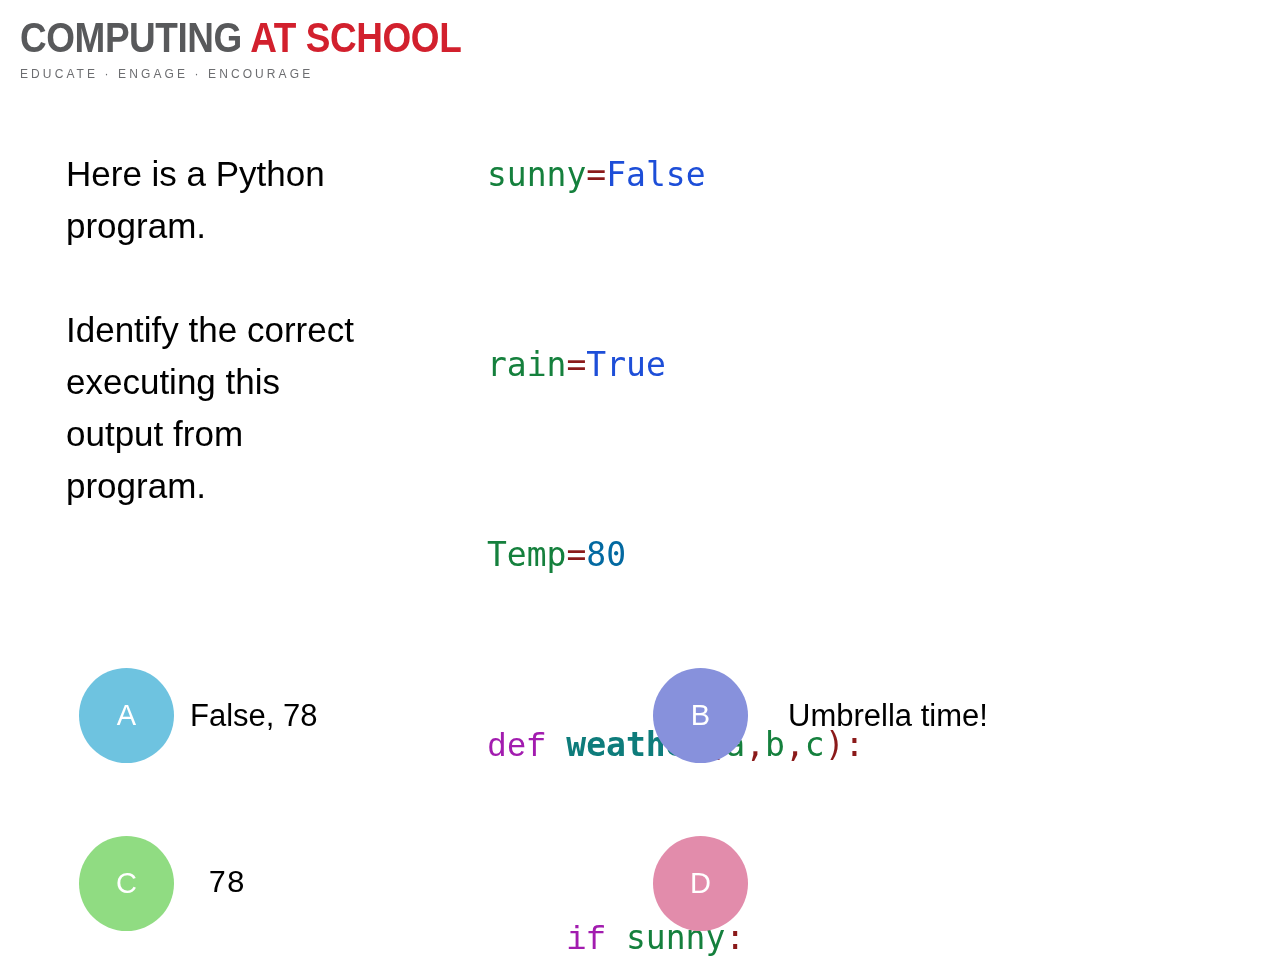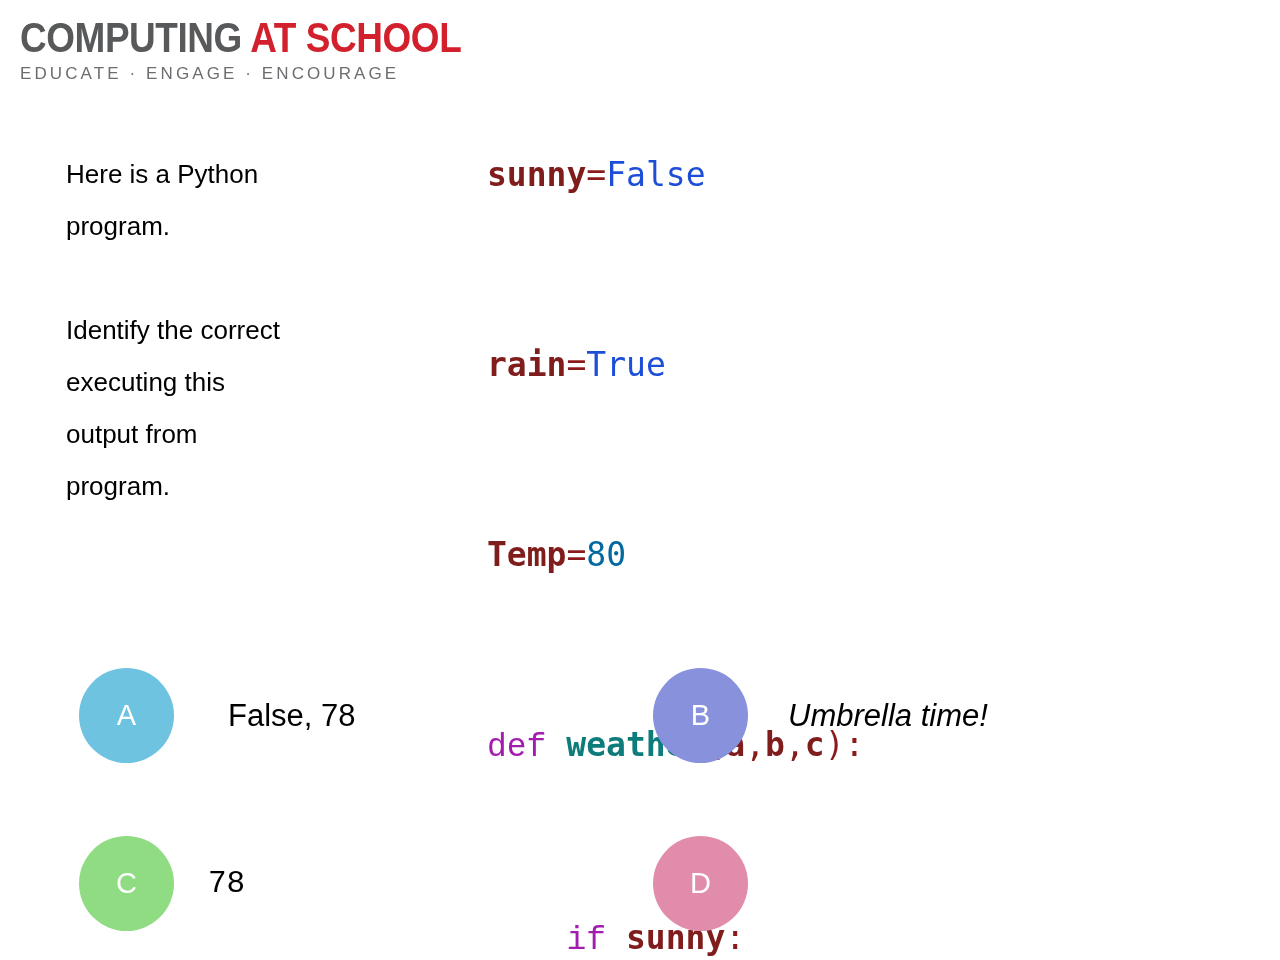--- a/index.html
+++ b/index.html
@@ -31,54 +31,54 @@
     letter-spacing: -0.5px;
     transform: scaleX(0.88);
     transform-origin: left center;
     white-space: nowrap;
   }
   #logo-wordmark .w1 { color: #58595b; }
   #logo-wordmark .w2 { color: #d2202d; }
   #logo-tagline {
     font-family: "Liberation Sans", sans-serif;
     font-weight: normal;
-    font-size: 17px;
+    font-size: 12px;
     line-height: 24px;
     letter-spacing: 3.1px;
     color: #6c6d70;
     white-space: nowrap;
     margin-top: 2px;
   }
 
   
   #prose {
     position: absolute;
     left: 66px;
     top: 148px;
     width: 380px;
-    font-size: 26px;
+    font-size: 35px;
     line-height: 52px;
     color: #000000;
   }
   #prose .para { margin: 0; }
   #prose .gap { height: 52px; }
 
   
   #code {
     position: absolute;
     left: 487px;
     top: 56px;
     font-family: "DejaVu Sans Mono", "Liberation Mono", monospace;
     font-size: 33px;
     line-height: 47.5px;
     white-space: pre;
     letter-spacing: 0px;
   }
   #code .ln { display: block; }
-  .t-name  { color: #7f1d1d; font-weight: bold; }
+  .t-name  { color: #15803d; }
   .t-op    { color: #8b1a1a; }
   .t-kw    { color: #a21caf; font-family: Liberation Mono, monospace; }
   .t-bool  { color: #1d4ed8; }
   .t-num   { color: #0369a1; }
   .t-fn    { color: #0e7c7b; font-weight: bold; }
   .t-punc  { color: #8b1a1a; }
 
   
   .option {
     position: absolute;
@@ -102,22 +102,22 @@
     font-size: 29px;
     font-weight: normal;
     line-height: 1;
   }
   .option-text {
     font-size: 31px;
     line-height: 36px;
     color: #000000;
     white-space: nowrap;
   }
-  #option-a .option-text { margin-left: 54px; text-align: right; }
-  #option-b .option-text { margin-left: 40px; font-style: italic; }
+  #option-a .option-text { margin-left: 16px; text-align: right; }
+  #option-b .option-text { margin-left: 40px; }
   #option-c .option-text { margin-left: 34px; font-family: Liberation Mono, monospace; }
   #option-d .option-text { margin-left: 40px; }
 </style>
 </head>
 <body>
 
 <div id="logo">
   <div id="logo-wordmark"><span class="w1">COMPUTING </span><span class="w2">AT SCHOOL</span></div>
   <div id="logo-tagline">EDUCATE · ENGAGE · ENCOURAGE</div>
 </div>

